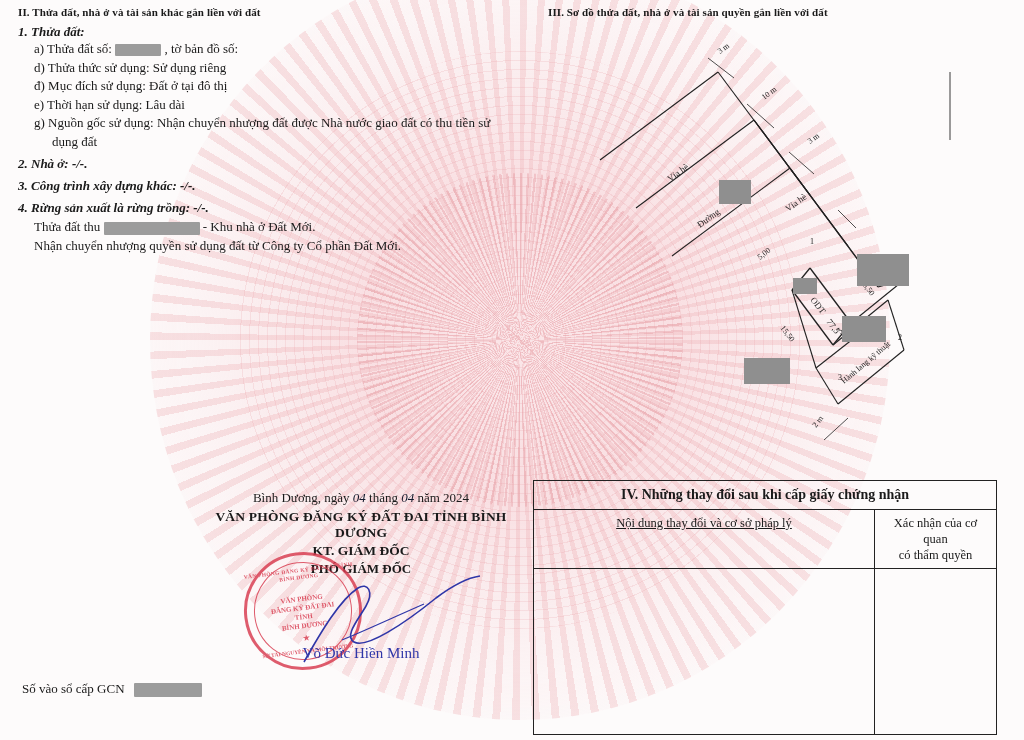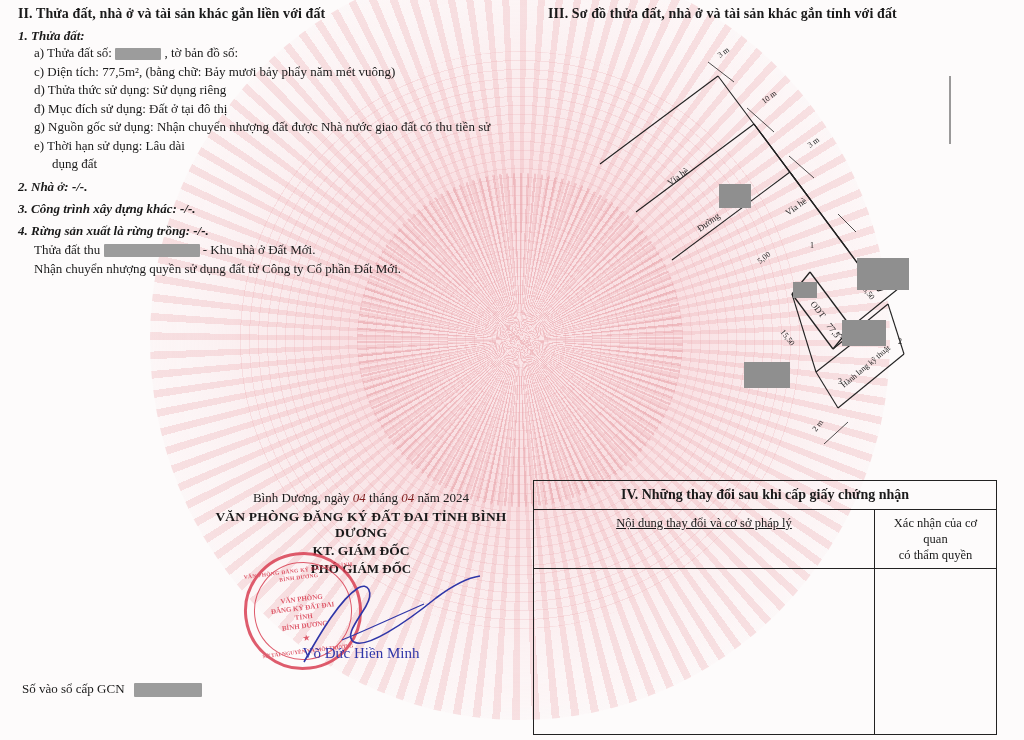--- a/index.html
+++ b/index.html
@@ -63,21 +63,21 @@
     width: 520px;
   }
   .col-right {
     position: absolute;
     left: 548px;
     top: 6px;
     width: 458px;
   }
   .sec-title {
     font-weight: bold;
-    font-size: 14px;
+    font-size: 11px;
     letter-spacing: 0.1px;
   }
   .sub-title {
     font-weight: bold;
     font-style: italic;
     font-size: 13px;
     margin-top: 6px;
   }
   .line {
     font-size: 13px;
@@ -125,21 +125,21 @@
     left: 196px;
     top: 490px;
     width: 330px;
     text-align: center;
     font-size: 13px;
   }
   .sign-line1 { font-size: 13px; }
   .hand {
     font-family: "Liberation Serif", serif;
     font-style: italic;
-    color: #7f1d1d;
+    color: #0f172a;
     font-size: 13px;
     text-align: right;
   }
   .sign-org {
     font-weight: bold;
     font-size: 13.5px;
     margin-top: 3px;
     letter-spacing: 0.2px;
   }
   .sign-role1 {
@@ -289,41 +289,40 @@
   <div class="col-left">
     <div class="sec-title">II. Thửa đất, nhà ở và tài sản khác gắn liền với đất</div>
     <div class="sub-title">1. Thửa đất:</div>
 
     <div class="line">
       <span>a) Thửa đất số:</span>
       <span class="redact" style="width:46px;height:12px;"></span>
       <span>, tờ bản đồ số:</span>
     </div>
 
-    <div class="line">c) Diện tích:      77,5m², (bằng chữ: Bảy mươi bảy phẩy năm mét vuông)</div>
     <div class="line">d) Thửa thức sử dụng:  Sử dụng riêng</div>
     <div class="line">đ) Mục đích sử dụng:  Đất ở tại đô thị</div>
+    <div class="line">e) Thời hạn sử dụng:  Lâu dài</div>
     <div class="line">g) Nguồn gốc sử dụng:  Nhận chuyển nhượng đất được Nhà nước giao đất có thu tiền sử</div>
-    <div class="line">e) Thời hạn sử dụng:  Lâu dài</div>
     <div class="line indent2">dụng đất</div>
 
     <div class="bold-italic">2. Nhà ở: -/-.</div>
     <div class="bold-italic">3. Công trình xây dựng khác: -/-.</div>
     <div class="bold-italic">4. Rừng sản xuất là rừng trồng: -/-.</div>
 
     <div class="note-block">
       <span>Thửa đất thu</span>
       <span class="redact" style="width:96px;height:13px;"></span>
       <span>- Khu nhà ở Đất Mới.</span>
     </div>
     <div class="note-block">Nhận chuyển nhượng quyền sử dụng đất từ Công ty Cổ phần Đất Mới.</div>
   </div>
 
   <div class="col-right">
-    <div class="sec-title">III. Sơ đồ thửa đất, nhà ở và tài sản khác gắn tỉnh với đất</div>
+    <div class="sec-title">III. Sơ đồ thửa đất, nhà ở và tài sản quyền gắn liền với đất</div>
 
     <div class="diagram">
       <svg width="458" height="440" viewBox="0 0 458 440">
         <g stroke="#222" fill="none" stroke-width="1.1">
 
           <line x1="52" y1="128" x2="170" y2="40"></line>
           <line x1="88" y1="176" x2="206" y2="88"></line>
           <line x1="124" y1="224" x2="242" y2="136"></line>
 
           <line x1="170" y1="40" x2="300" y2="214"></line>

